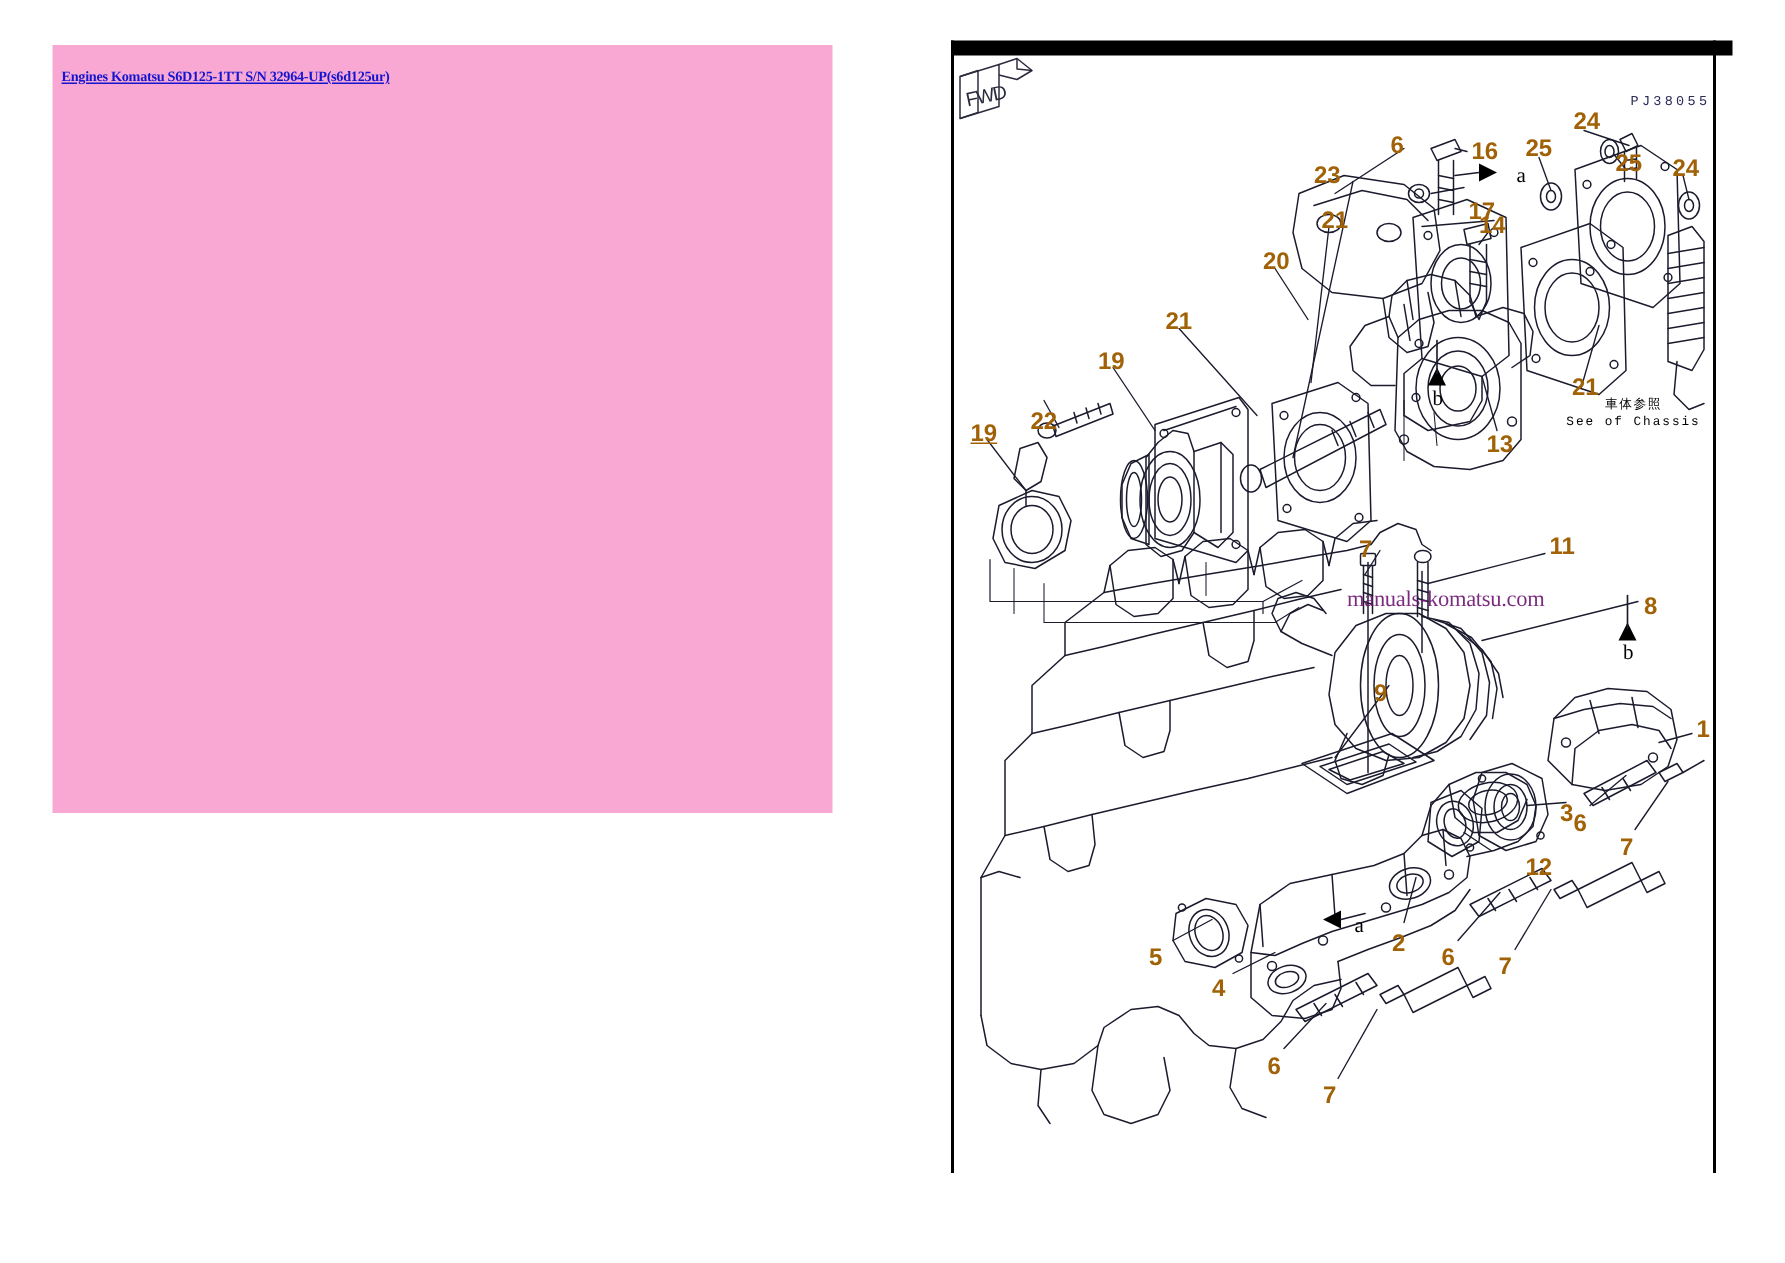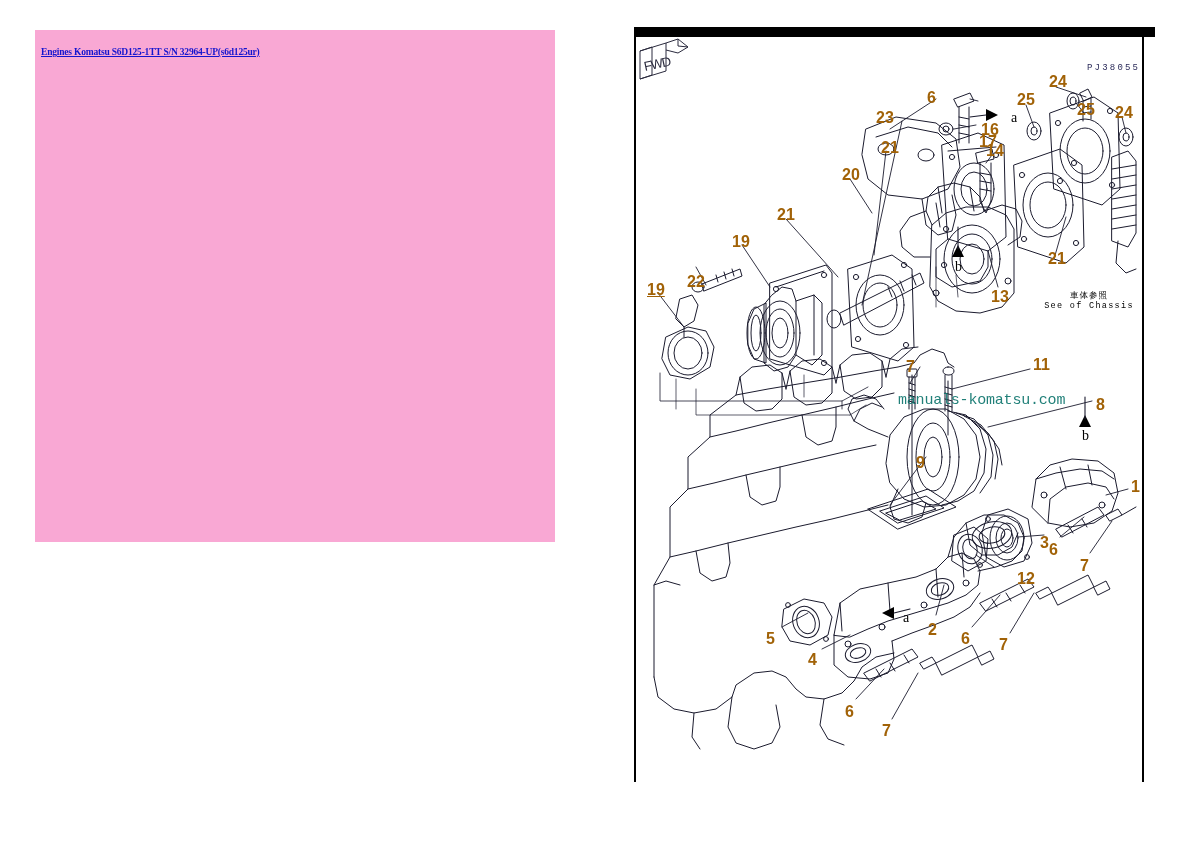--- a/index.html
+++ b/index.html
@@ -115,21 +115,21 @@
     color: #2b2b5a;
     font-family: "Liberation Mono", monospace;
     font-size: 9px;
     letter-spacing: 2.2px;
     white-space: nowrap;
   }
   
   #chassis-note {
     position: absolute;
     left: 393px;
-    top: 253px;
+    top: 228px;
     width: 120px;
     text-align: center;
   }
   #chassis-note-jp {
     color: #000000;
     font-family: "DejaVu Sans", sans-serif;
     font-size: 8.5px;
     letter-spacing: 1px;
     line-height: 1.25;
     white-space: nowrap;
@@ -140,22 +140,22 @@
     font-size: 8.5px;
     letter-spacing: 1.3px;
     line-height: 1.25;
     white-space: nowrap;
   }
   
   #watermark {
     position: absolute;
     left: 262px;
     top: 355px;
-    color: #0f766e;
-    font-family: Liberation Mono, monospace;
+    color: #701a75;
+    font-family: Liberation Serif, serif;
     font-size: 15px;
     letter-spacing: -0.2px;
     white-space: nowrap;
     opacity: 0.92;
     user-select: none;
   }
   
   #fwd-badge {
     position: absolute;
     left: 104px;
@@ -569,21 +569,21 @@
         <div class="callout" style="left: 363px; top: 600px;">7</div>
         <div class="callout" style="left: 444px; top: 521px;">7</div>
         <div class="callout" style="left: 460px; top: 360px;">8</div>
         <div class="callout" style="left: 280px; top: 418px;">9</div>
         <div class="callout" style="left: 270px; top: 322px;">7</div>
         <div class="callout" style="left: 397px; top: 320px;">11</div>
         <div class="callout" style="left: 362px; top: 534px; margin-left: 19px;">12</div>
         <div class="callout" style="left: 355px; top: 252px;">13</div>
         <div class="callout" style="left: 350px; top: 106px;">14</div>
         <div class="callout" style="left: 291px; top: 53px;">6</div>
-        <div class="callout" style="left: 345px; top: 57px; margin-top: 28px;">16</div>
+        <div class="callout" style="left: 345px; top: 57px;">16</div>
         <div class="callout" style="left: 343px; top: 97px;">17</div>
         <div class="callout" style="left: 96px; top: 197px;">19</div>
         <div class="callout" style="left: 11px; top: 245px; text-decoration: underline;">19</div>
         <div class="callout" style="left: 206px; top: 130px;">20</div>
         <div class="callout" style="left: 141px; top: 170px;">21</div>
         <div class="callout" style="left: 245px; top: 103px;">21</div>
         <div class="callout" style="left: 412px; top: 214px;">21</div>
         <div class="callout" style="left: 51px; top: 237px;">22</div>
         <div class="callout" style="left: 240px; top: 73px;">23</div>
         <div class="callout" style="left: 413px; top: 37px;">24</div>

